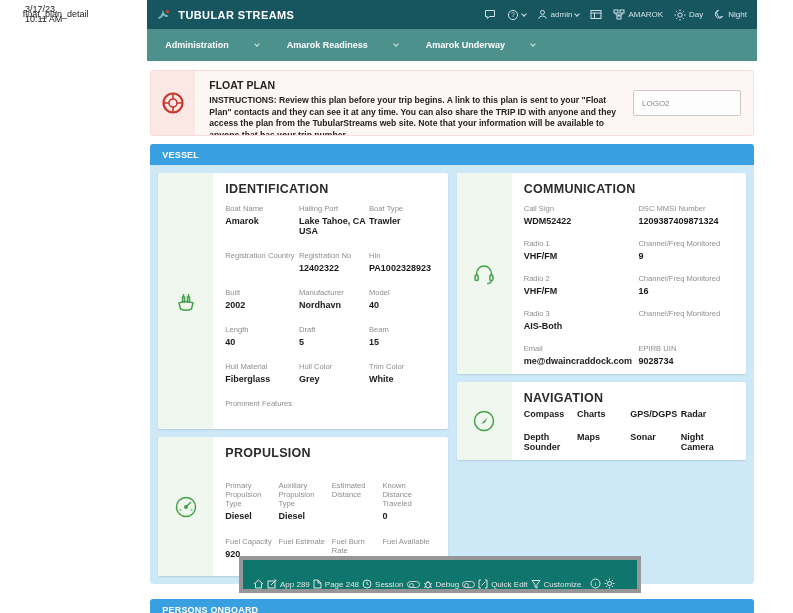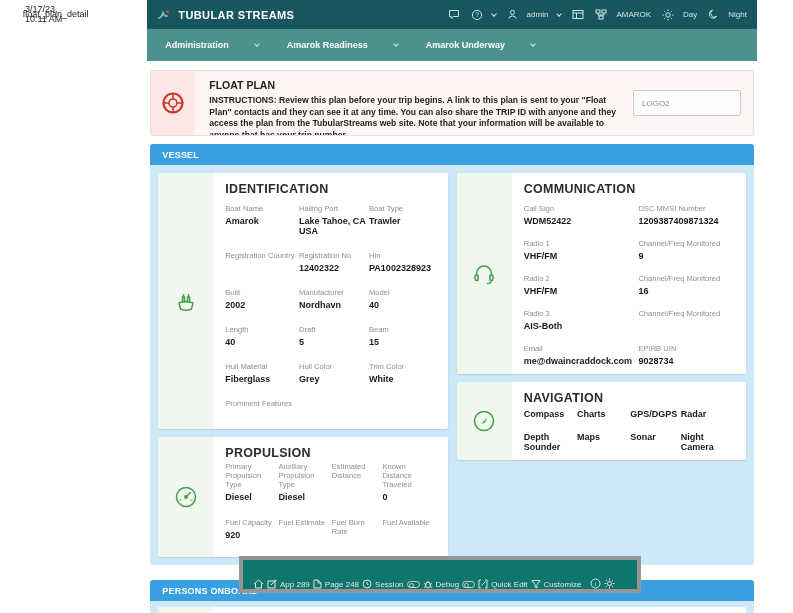--- a/index.html
+++ b/index.html
@@ -12,21 +12,21 @@
     font-size:9px; color:#222; position:relative; }
   .print-header .doc { position:absolute; left:0; right:0; text-align:center; }
 
   
   .app { margin:0 36px; }
   .topbar { height:29px; background:#17565f; display:flex; align-items:center; padding:0 10px; }
   .brand { display:flex; align-items:center; gap:7px; color:#fff; font-weight:bold;
     font-size:11px; letter-spacing:.4px; }
   .topbar-right { margin-left:auto; display:flex; align-items:center; gap:11px;
     color:#cfe3e6; font-size:8px; }
-  .tb-item { display:flex; align-items:center; gap:9px; cursor:default; }
+  .tb-item { display:flex; align-items:center; gap:3px; cursor:default; }
   .icon { display:inline-flex; align-items:center; justify-content:center; }
   .chev { width:4px; height:4px; border-right:1px solid #cfe3e6; border-bottom:1px solid #cfe3e6;
     transform:rotate(45deg); margin-top:-2px; }
 
   .navbar { height:32px; background:#4d918d; display:flex; align-items:center; padding:0 4px; }
   .nav-item { display:flex; align-items:center; gap:26px; color:#fff; font-weight:bold;
     font-size:9px; padding:0 14px; height:100%; }
   .nav-item .chev { border-color:#d7e7e6; }
 
   
@@ -316,21 +316,21 @@
                   <span class="icon">
                     <svg width="26" height="26" viewBox="0 0 26 26" stroke="#44a04a" fill="none" stroke-width="1.5">
                         <circle cx="13" cy="13" r="9.5"></circle>
                         <path d="M13 13 L17.5 8.5" stroke-linecap="round"></path>
                         <circle cx="13" cy="13" r="1.2" fill="#44a04a"></circle>
                         <path d="M6.5 16 h2 M17.5 16 h2" stroke-width="1"></path>
                       </svg>
                   </span>
                 </div>
                 <div class="card-main">
-                  <div class="card-title" style="margin-bottom:2px;">PROPULSION</div>
+                  <div class="card-title" style="margin-bottom:21px;">PROPULSION</div>
                   <div class="fields grid4">
                       <div class="field">
                         <div class="f-label">Primary Propulsion Type</div>
                         <div class="f-value">Diesel</div>
                       </div>
                       <div class="field">
                         <div class="f-label">Auxiliary Propulsion Type</div>
                         <div class="f-value">Diesel</div>
                       </div>
                       <div class="field">

